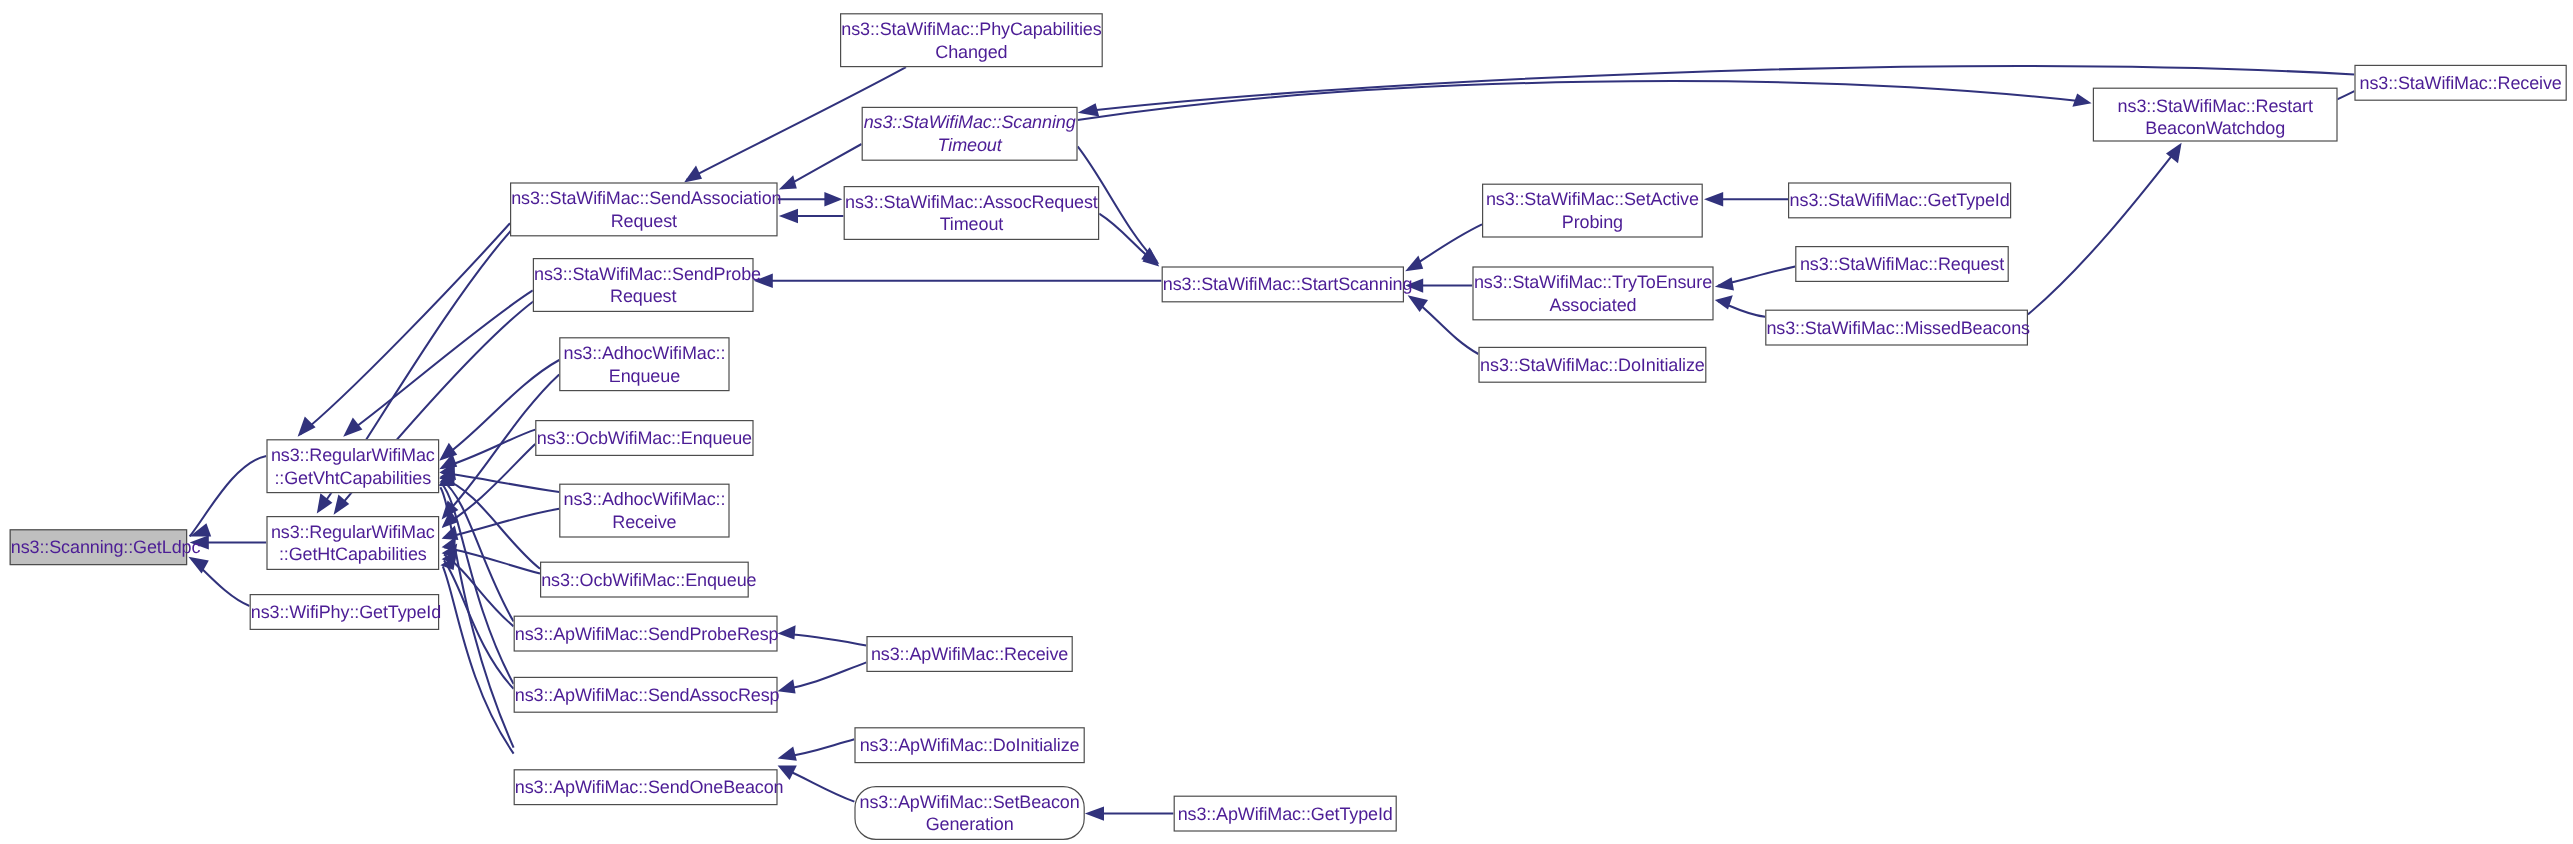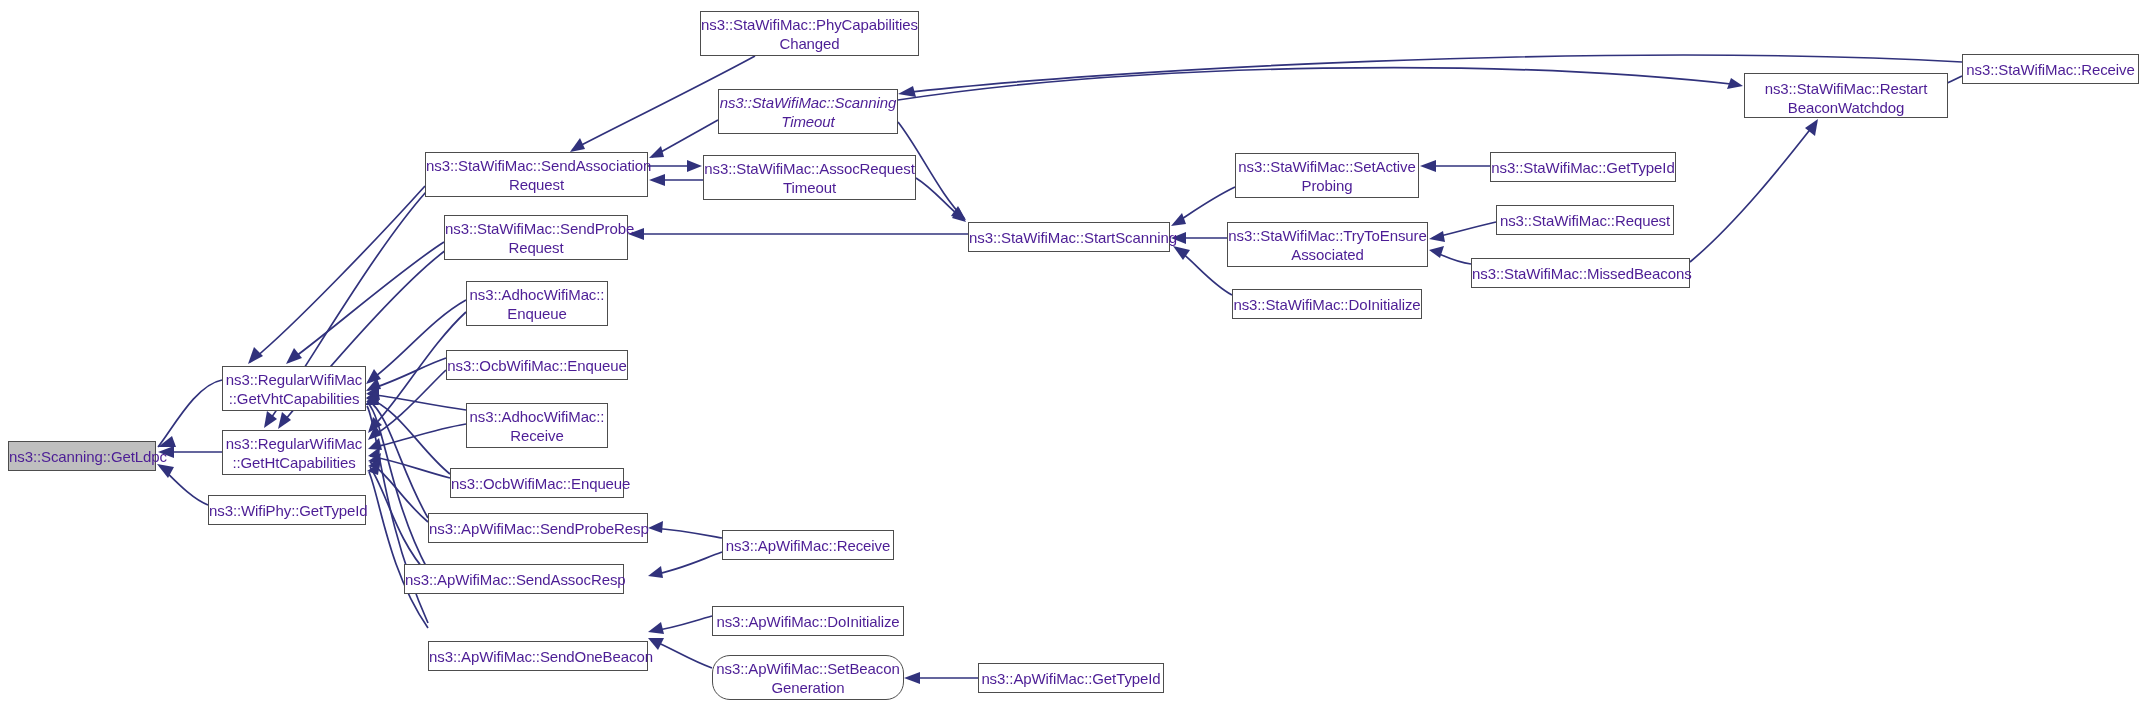--- a/index.html
+++ b/index.html
@@ -167,21 +167,21 @@
 Request</span></div>
       <div class="node-box" style="left: 444px; top: 215px; width: 184px; height: 45px;"><span class="node-label">ns3::StaWifiMac::SendProbe
 Request</span></div>
       <div class="node-box" style="left: 466px; top: 281px; width: 142px; height: 45px;"><span class="node-label">ns3::AdhocWifiMac::
 Enqueue</span></div>
       <div class="node-box" style="left: 446px; top: 350px; width: 182px; height: 30px;"><span class="node-label">ns3::OcbWifiMac::Enqueue</span></div>
       <div class="node-box" style="left: 466px; top: 403px; width: 142px; height: 45px;"><span class="node-label">ns3::AdhocWifiMac::
 Receive</span></div>
       <div class="node-box" style="left: 450px; top: 468px; width: 174px; height: 30px;"><span class="node-label">ns3::OcbWifiMac::Enqueue</span></div>
       <div class="node-box" style="left: 428px; top: 513px; width: 220px; height: 30px;"><span class="node-label">ns3::ApWifiMac::SendProbeResp</span></div>
-      <div class="node-box" style="left: 404px; top: 564px; width: 220px; height: 30px;"><span class="node-label">ns3::ApWifiMac::SendAssocResp</span></div>
+      <div class="node-box" style="left: 428px; top: 564px; width: 220px; height: 30px;"><span class="node-label">ns3::ApWifiMac::SendAssocResp</span></div>
       <div class="node-box" style="left: 428px; top: 617px; width: 220px; height: 30px; margin-top: 24px;"><span class="node-label">ns3::ApWifiMac::SendOneBeacon</span></div>
       <div class="node-box" style="left: 700px; top: 11px; width: 219px; height: 45px;"><span class="node-label">ns3::StaWifiMac::PhyCapabilities
 Changed</span></div>
       <div class="node-box" style="left: 718px; top: 89px; width: 180px; height: 45px; font-style: italic;"><span class="node-label">ns3::StaWifiMac::Scanning
 Timeout</span></div>
       <div class="node-box" style="left: 703px; top: 155px; width: 213px; height: 45px;"><span class="node-label">ns3::StaWifiMac::AssocRequest
 Timeout</span></div>
       <div class="node-box" style="left: 722px; top: 530px; width: 172px; height: 30px;"><span class="node-label">ns3::ApWifiMac::Receive</span></div>
       <div class="node-box" style="left: 712px; top: 606px; width: 192px; height: 30px;"><span class="node-label">ns3::ApWifiMac::DoInitialize</span></div>
       <div class="node-box" style="left: 712px; top: 655px; width: 192px; height: 45px; border-radius: 18px;"><span class="node-label">ns3::ApWifiMac::SetBeacon

